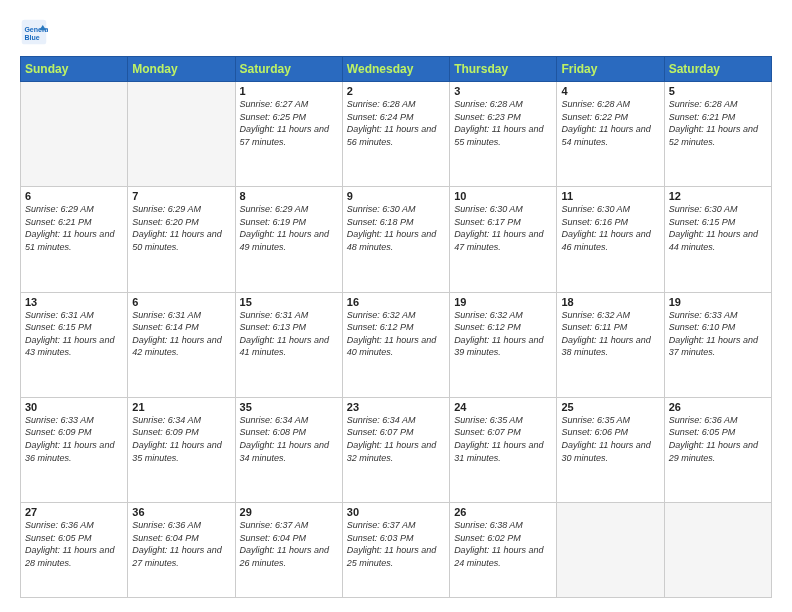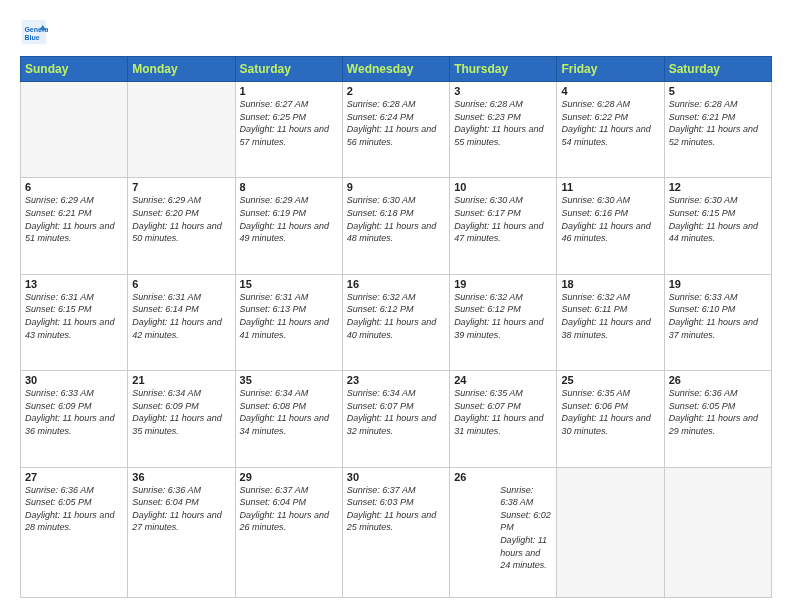--- a/index.html
+++ b/index.html
@@ -312,21 +312,21 @@
 Daylight: 11 hours and 26 minutes.</div>
           </td>
           <td>
             <span class="day-num">30</span>
             <div class="day-info" style="white-space: pre-line;">Sunrise: 6:37 AM
 Sunset: 6:03 PM
 Daylight: 11 hours and 25 minutes.</div>
           </td>
           <td>
             <span class="day-num">26</span>
-            <div class="day-info" style="white-space: pre-line; margin-left: 46px;">Sunrise: 6:38 AM
+            <div class="day-info" style="white-space: pre-line;">Sunrise: 6:38 AM
 Sunset: 6:02 PM
 Daylight: 11 hours and 24 minutes.</div>
           </td>
           <td class="empty-cell"></td>
           <td class="empty-cell"></td>
         </tr>
       </tbody>
   </table>
 </div>
 

